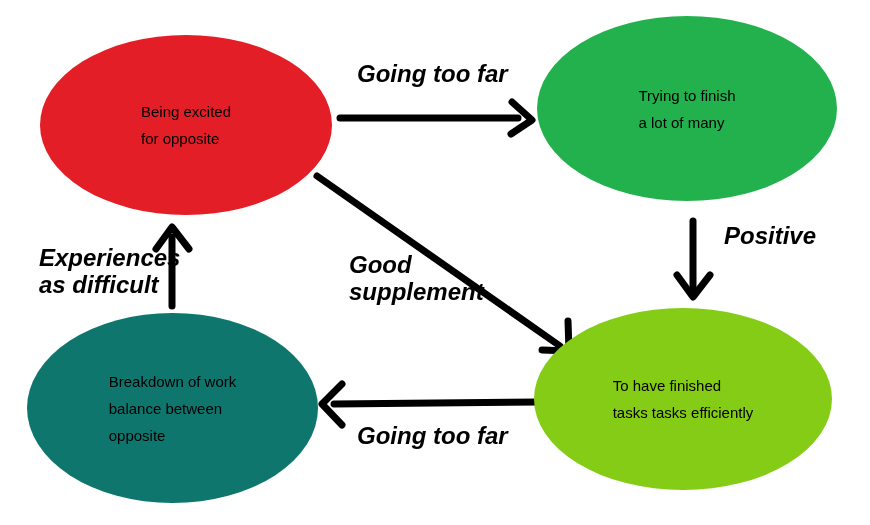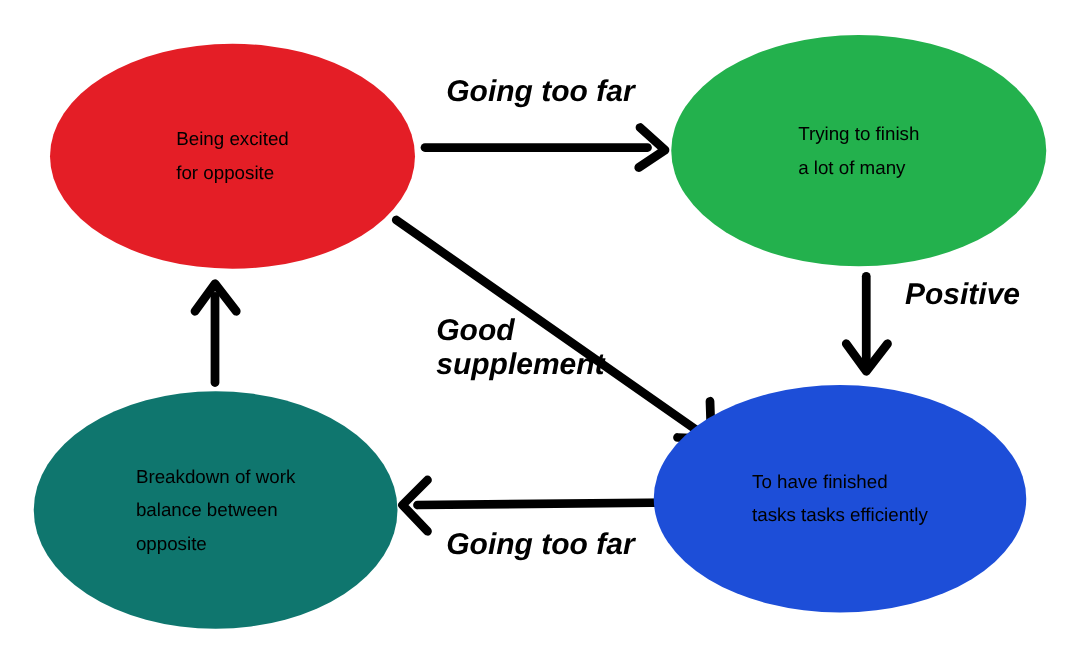--- a/index.html
+++ b/index.html
@@ -23,23 +23,23 @@
     height: 525px;
   }
   .node {
     position: absolute;
     border-radius: 50%;
     display: flex;
     align-items: center;
     justify-content: center;
   }
   .node-red    { left: 40px;  top: 35px;  width: 292px; height: 180px; background: #e41e26; }
-  .node-green  { left: 537px; top: 28px;  width: 300px; height: 185px; background: #23b14d; }
+  .node-green  { left: 537px; top: 16px;  width: 300px; height: 185px; background: #23b14d; }
   .node-yellow { left: 27px;  top: 313px; width: 291px; height: 190px; background: #0f766e; }
-  .node-blue   { left: 523px; top: 308px; width: 298px; height: 182px; background: #1d4ed8; }
+  .node-blue   { left: 534px; top: 308px; width: 298px; height: 182px; background: #84cc16; }
   .node-text {
     color: #000000;
     font-size: 15px;
     line-height: 27px;
     text-align: left;
   }
   .line { display: block; white-space: nowrap; }
   .edge-label {
     position: absolute;
     color: #000000;
@@ -122,14 +122,18 @@
 
   <div class="edge-label lbl-mid">
     <span class="line">Good</span>
     <span class="line">supplement</span>
   </div>
 
   <div class="edge-label lbl-bottom">
     <span class="line">Going too far</span>
   </div>
 
+  <div class="edge-label lbl-left">
+    <span class="line">Experiences</span>
+    <span class="line">as difficult</span>
+  </div>
 
 </div>
 
 </body></html>

